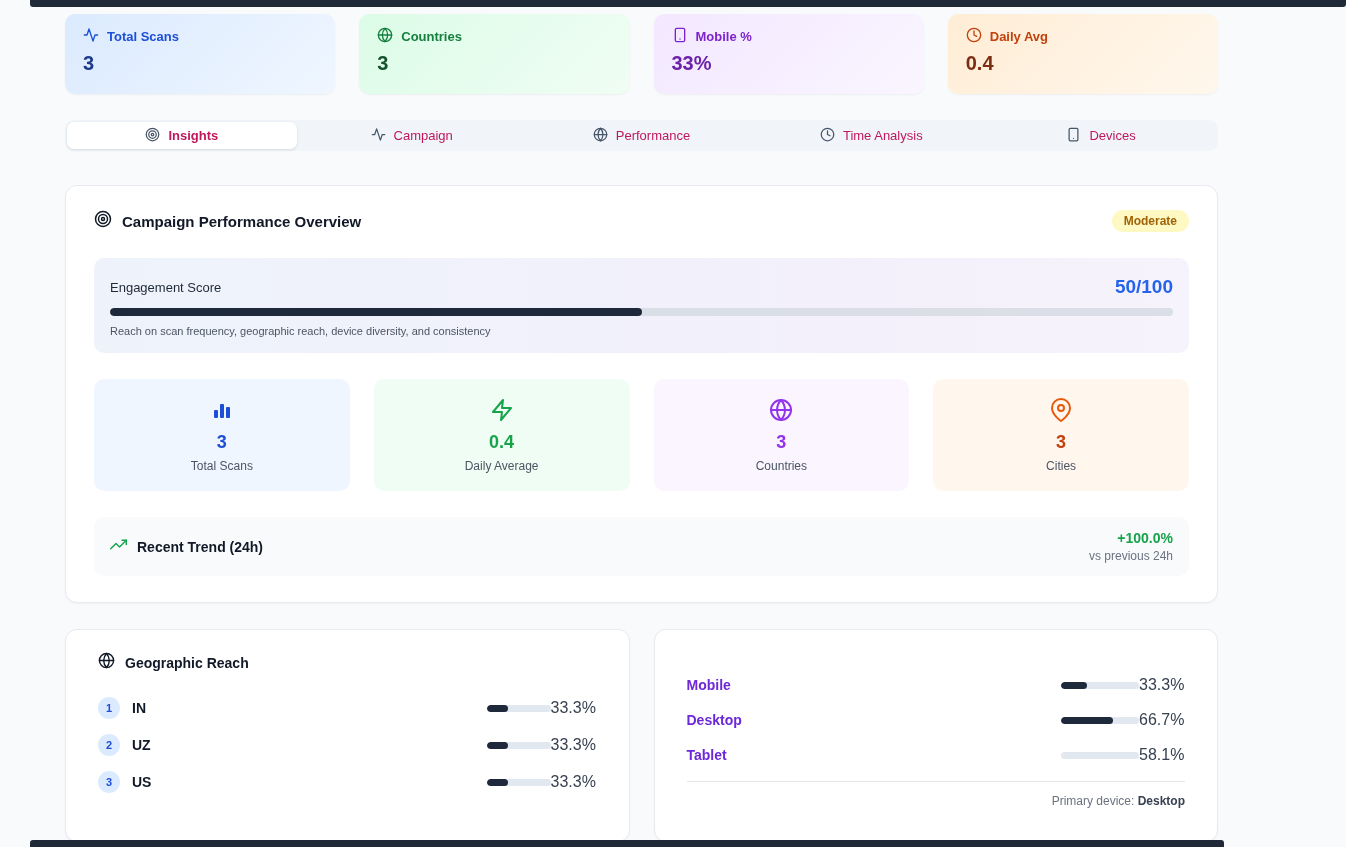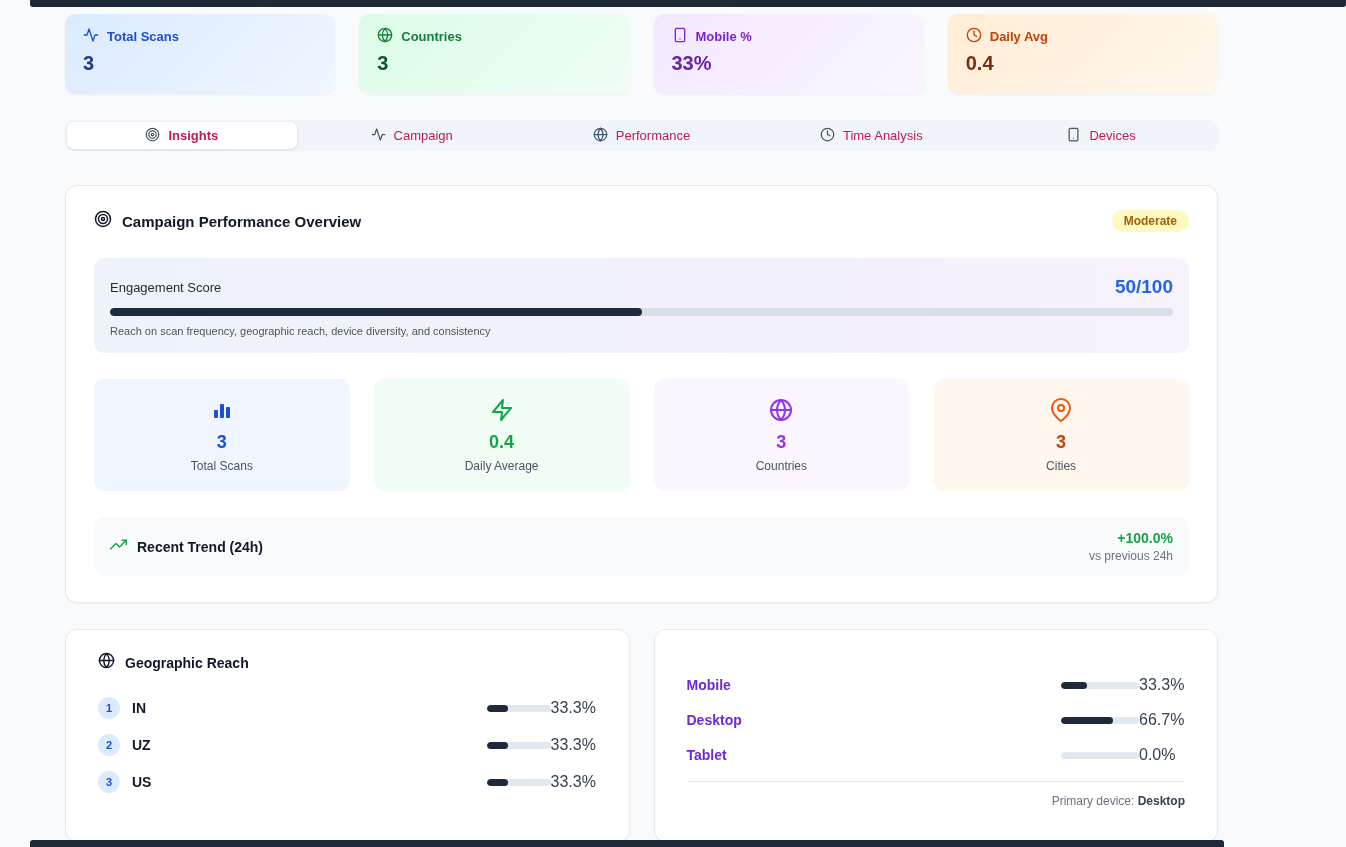--- a/index.html
+++ b/index.html
@@ -374,21 +374,21 @@
               <span class="fill" style="display: block; width: 66.7%;"></span>
             </span>
           <span class="row-pct">66.7%</span>
         </div>
         <div class="dev-row">
           <span class="dev-label">Tablet</span>
           <span class="row-spacer"></span>
           <span class="mini-bar">
               <span class="fill" style="display: block; width: 0%;"></span>
             </span>
-          <span class="row-pct">0.0%</span>
+          <span class="row-pct">58.1%</span>
         </div>
       </div>
       <div class="dev-footer">
         <span>Primary device:</span>
         <b>Desktop</b>
       </div>
     </section>
 
   </div>
 </div>

